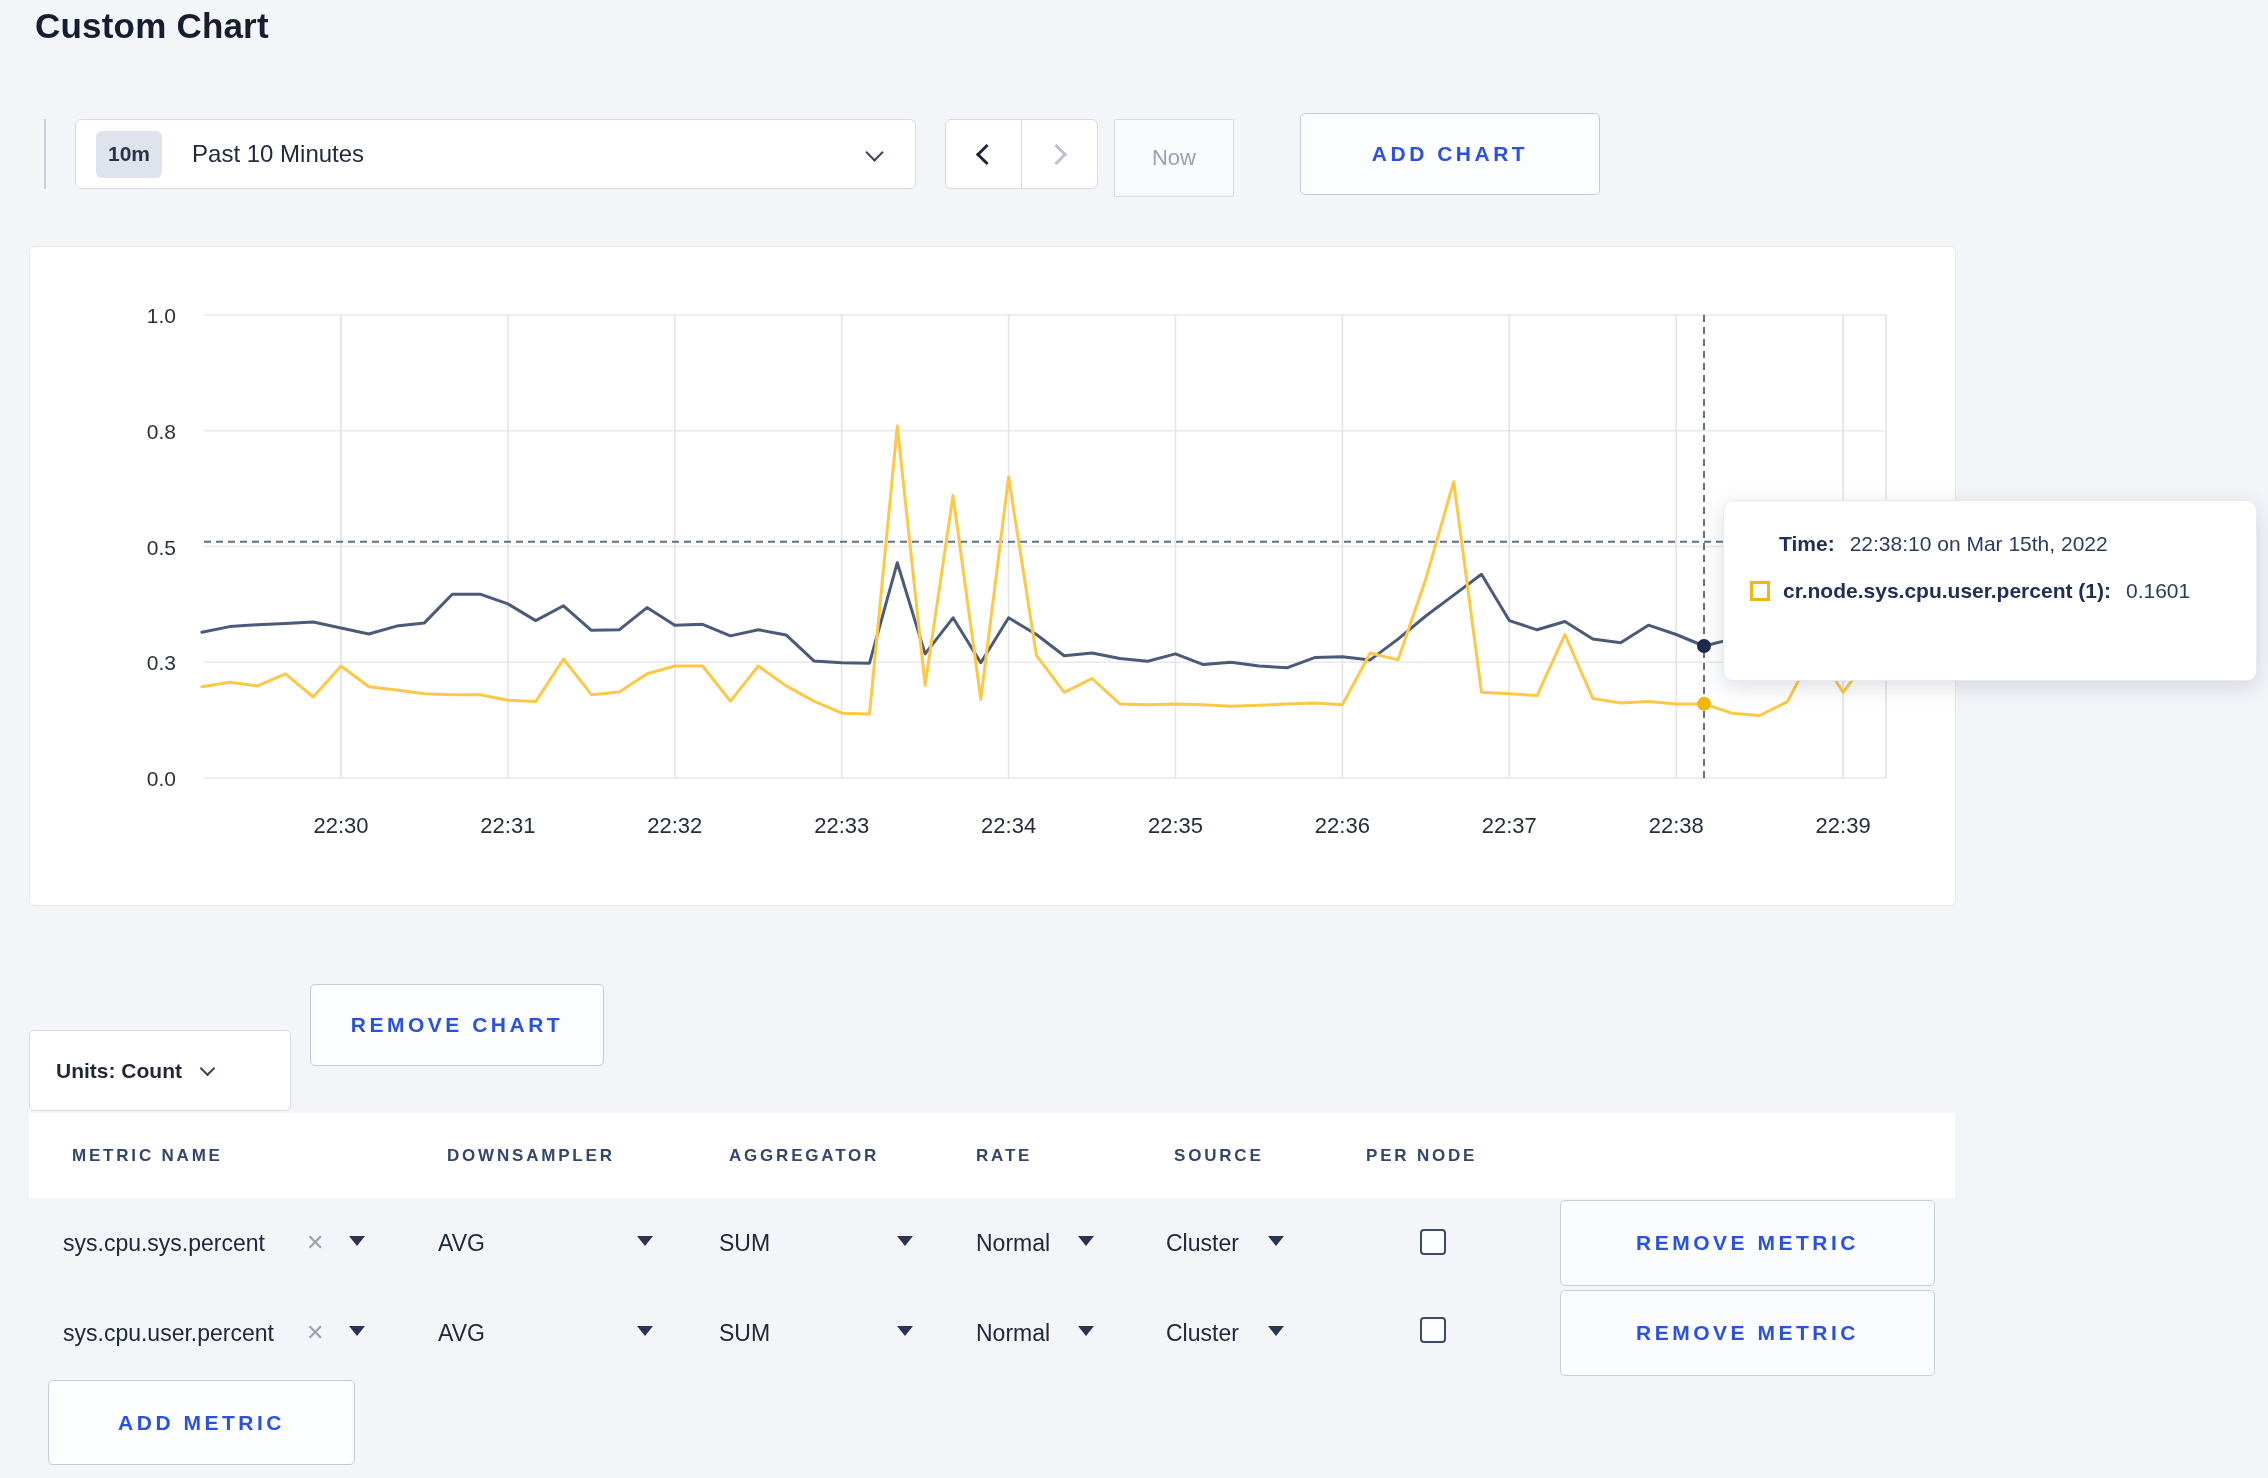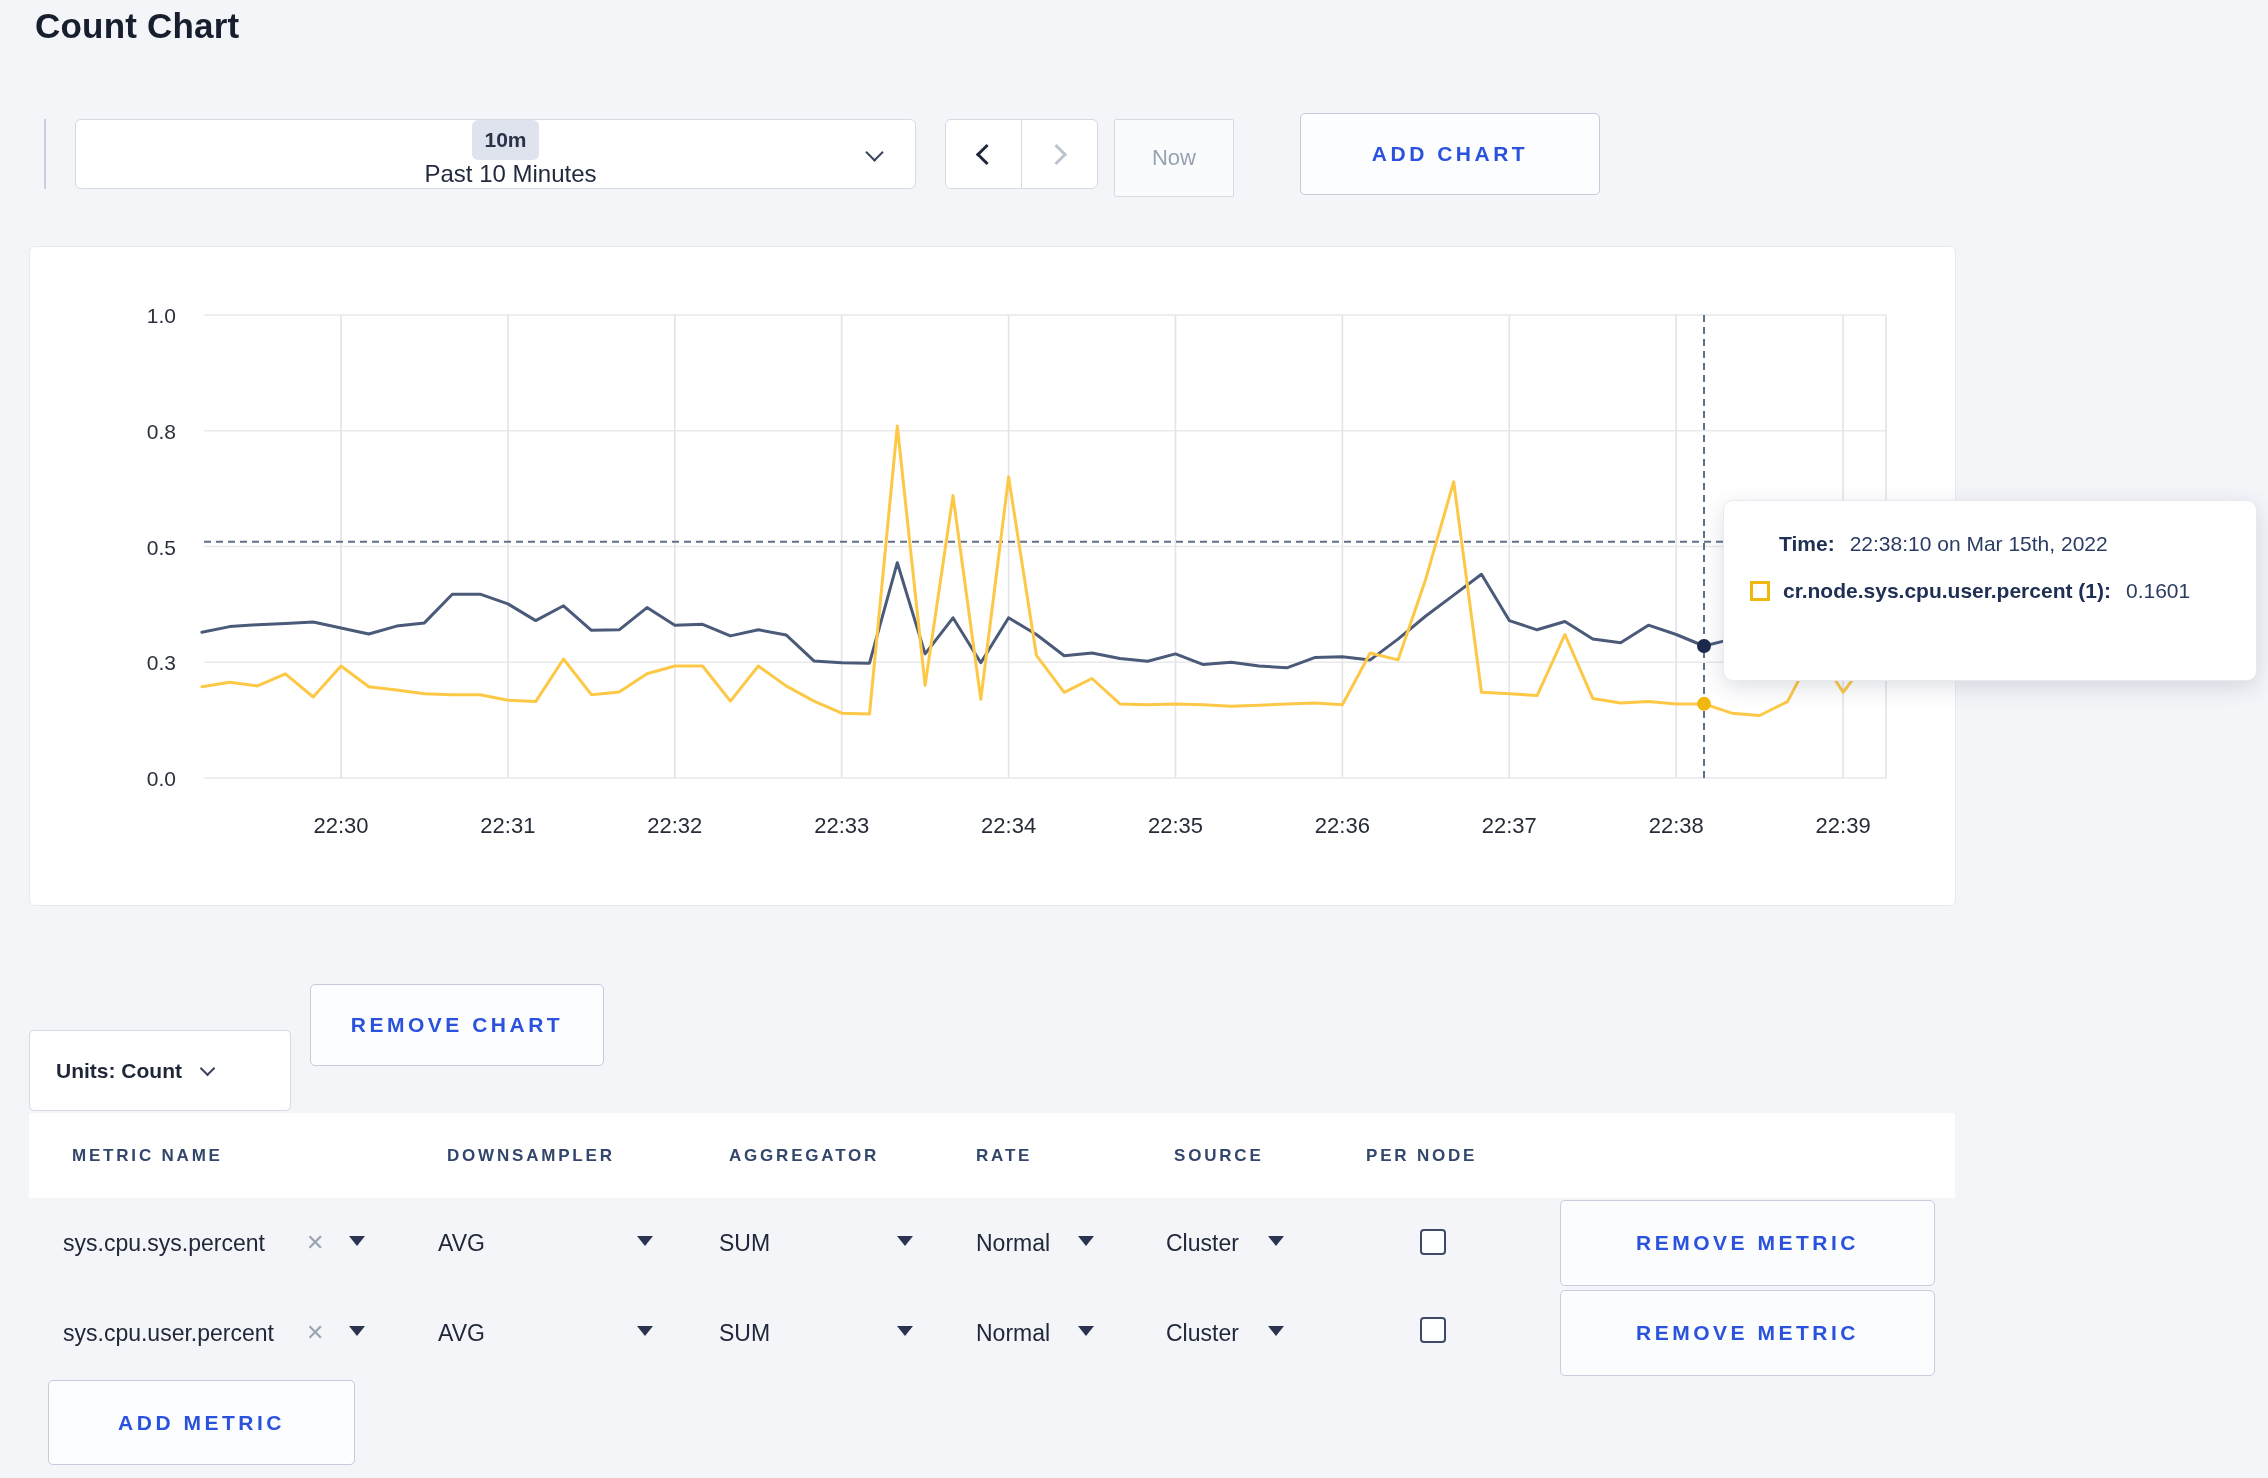--- a/index.html
+++ b/index.html
@@ -11,21 +11,21 @@
     position:relative;
     overflow:hidden;
   }
   .abs { position:absolute; }
 
   
   .page-title { left:35px; top:6px; font-size:35px; font-weight:700; color:#171e2d; letter-spacing:.2px; }
   .tb-divider { left:44px; top:119px; width:2px; height:70px; background:#c9cfda; }
 
   .time-dd { left:75px; top:119px; width:841px; height:70px; background:#fff;
-             border:1.5px solid #d5dae4; border-radius:6px; display:flex; align-items:center; cursor:pointer;flex-direction:column; }
+             border:1.5px solid #d5dae4; border-radius:6px; display:flex; align-items:center; cursor:pointer; }
   .time-badge { margin-left:20px; height:47px; min-width:63px; padding:0 12px; background:#dfe3ed;
                 border-radius:6px; display:flex; align-items:center; justify-content:center;
                 font-size:21px; font-weight:700; color:#2a3347; }
   .time-label { margin-left:30px; font-size:24px; color:#222b3e; }
   .dd-chev { position:absolute; right:34px; width:13px; height:13px;
              border-right:2.5px solid #39445c; border-bottom:2.5px solid #39445c;
              transform:rotate(45deg); top:26px; }
 
   .pager { left:945px; top:119px; width:153px; height:70px; background:#fff;
            border:1.5px solid #d5dae4; border-radius:6px; display:flex; }
@@ -74,21 +74,21 @@
   .x-icon { font-size:22px; color:#9aa3b0; cursor:pointer; }
   .tri { width:0; height:0; border-left:8px solid transparent; border-right:8px solid transparent;
          border-top:10px solid #2a3450; cursor:pointer; }
   .checkbox { width:26px; height:26px; border:2.5px solid #3c4a66; border-radius:4px; background:#fdfeff; cursor:pointer; }
   .remove-metric { width:375px; height:86px; background:#fbfcfe; border:1.5px solid #c9cede; border-radius:5px; }
   .add-metric { left:48px; top:1380px; width:307px; height:85px; }
 </style>
 </head>
 <body>
 
-<div class="abs page-title">Count Chart</div>
+<div class="abs page-title">Custom Chart</div>
 
 <div class="abs tb-divider"></div>
 
 <div class="abs time-dd">
   <span class="time-badge">10m</span>
   <span class="time-label">Past 10 Minutes</span>
   <span class="dd-chev"></span>
 </div>
 
 <div class="abs pager">

